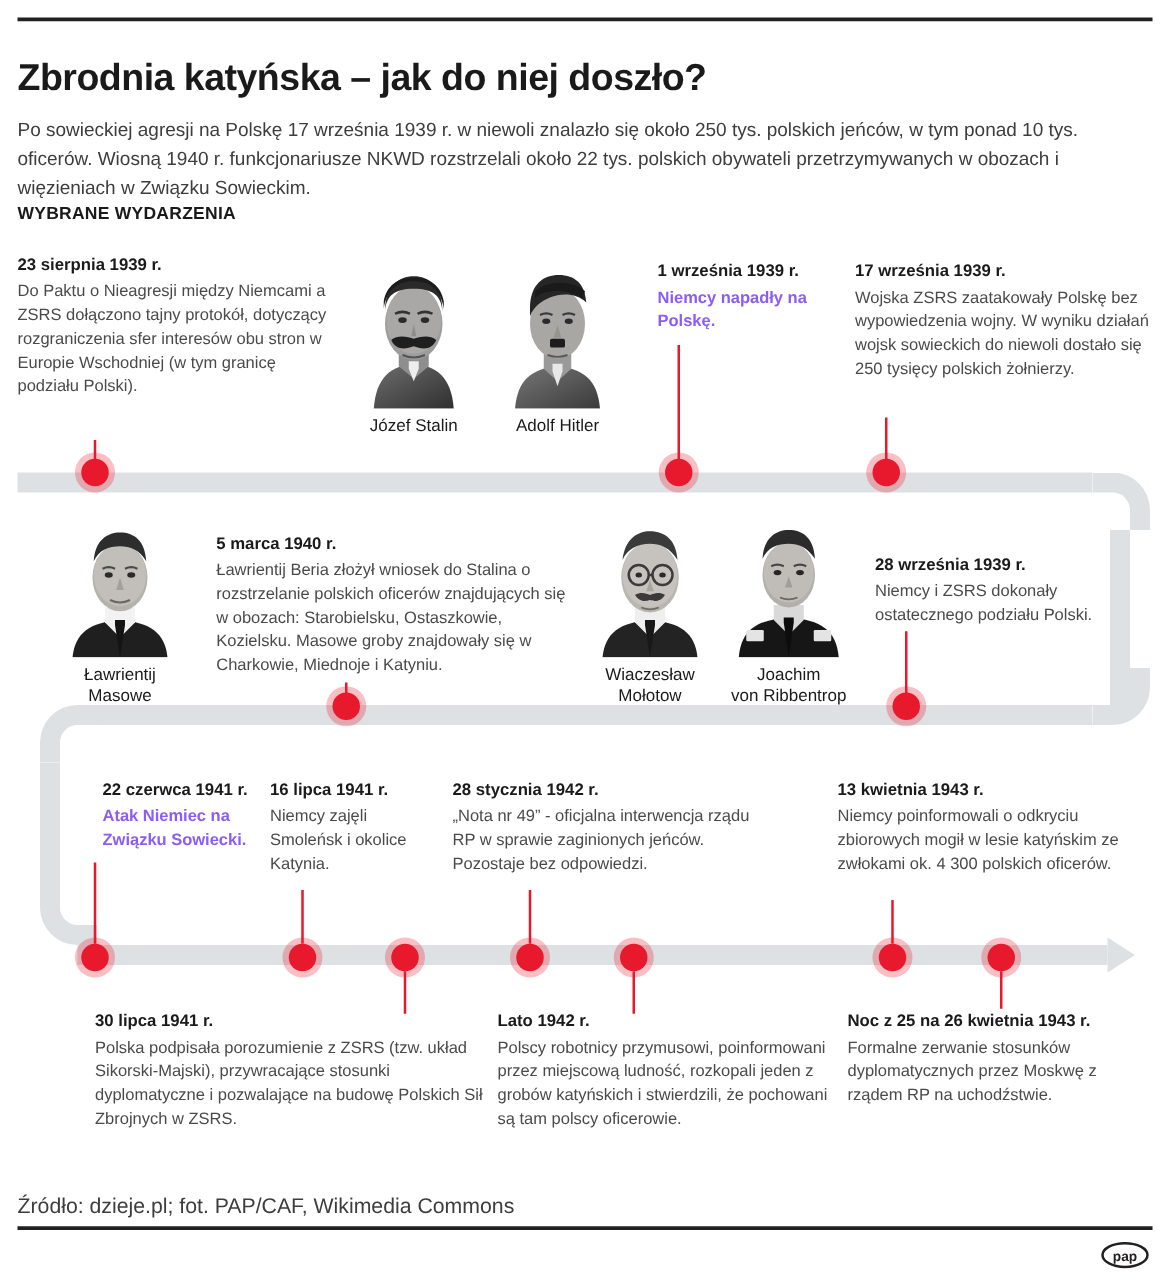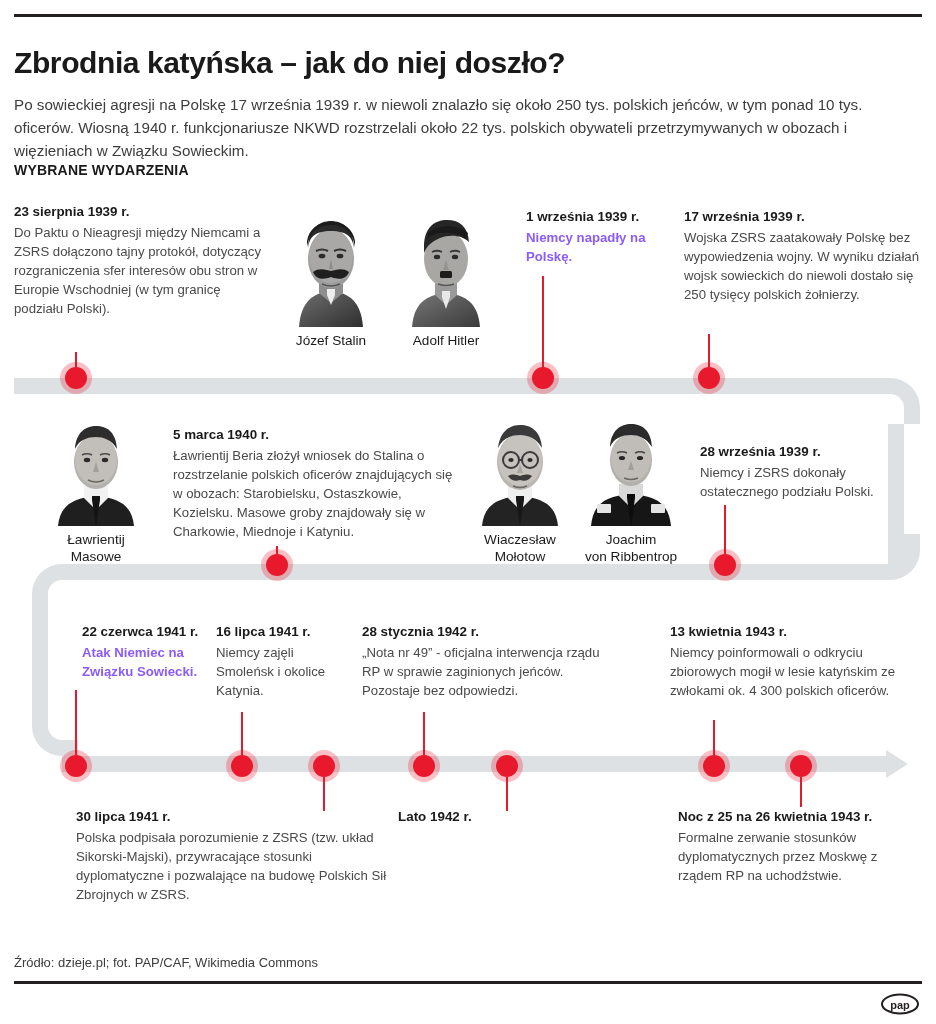--- a/index.html
+++ b/index.html
@@ -44,21 +44,21 @@
   .ev .t{font-size:13.2px;color:#4a4a4a;line-height:19px;margin-top:1px;}
   .ev.bold .t{font-weight:bold;color:#8b5cf6;}
 
   
   .pt{position:absolute;text-align:center;}
   .pt .cap{font-size:13.6px;color:#1a1a1a;line-height:17px;margin-top:5px;}
   .face{position:relative;margin:0 auto;overflow:hidden;background:#ffffff;}
   .face svg{display:block;}
 
   
-  .src{position:absolute;left:14px;top:955px;font-size:13px;color:#3d3d3d;}
+  .src{position:absolute;left:14px;top:955px;font-size:17px;color:#3d3d3d;}
   .rule-bot{position:absolute;left:14px;top:981px;width:908px;height:3px;background:#231f20;}
   .logo{position:absolute;left:880px;top:993px;width:40px;height:22px;}
 </style>
 </head>
 <body>
 
 <div class="page">
 
   <div class="rule-top"></div>
 
@@ -171,20 +171,21 @@
     <div class="t">Niemcy poinformowali o odkryciu zbiorowych mogił w lesie katyńskim ze zwłokami ok. 4 300 polskich oficerów.</div>
   </div>
 
   <div class="ev" style="left:76px;top:808px;width:320px;">
     <div class="d">30 lipca 1941 r.</div>
     <div class="t">Polska podpisała porozumienie z ZSRS (tzw. układ Sikorski-Majski), przywracające stosunki dyplomatyczne i pozwalające na budowę Polskich Sił Zbrojnych w ZSRS.</div>
   </div>
 
   <div class="ev" style="left:398px;top:808px;width:265px;">
     <div class="d">Lato 1942 r.</div>
+    <div class="t">Polscy robotnicy przymusowi, poinformowani przez miejscową ludność, rozkopali jeden z grobów katyńskich i stwierdzili, że pochowani są tam polscy oficerowie.</div>
   </div>
 
   <div class="ev" style="left:678px;top:808px;width:245px;">
     <div class="d">Noc z 25 na 26 kwietnia 1943 r.</div>
     <div class="t">Formalne zerwanie stosunków dyplomatycznych przez Moskwę z rządem RP na uchodźstwie.</div>
   </div>
 
   <div class="pt" style="left:288px;top:209px;width:86px;">
     <div class="face" style="width:84px;height:118px;">
       <svg width="84" height="118" viewBox="0 0 84 118">

